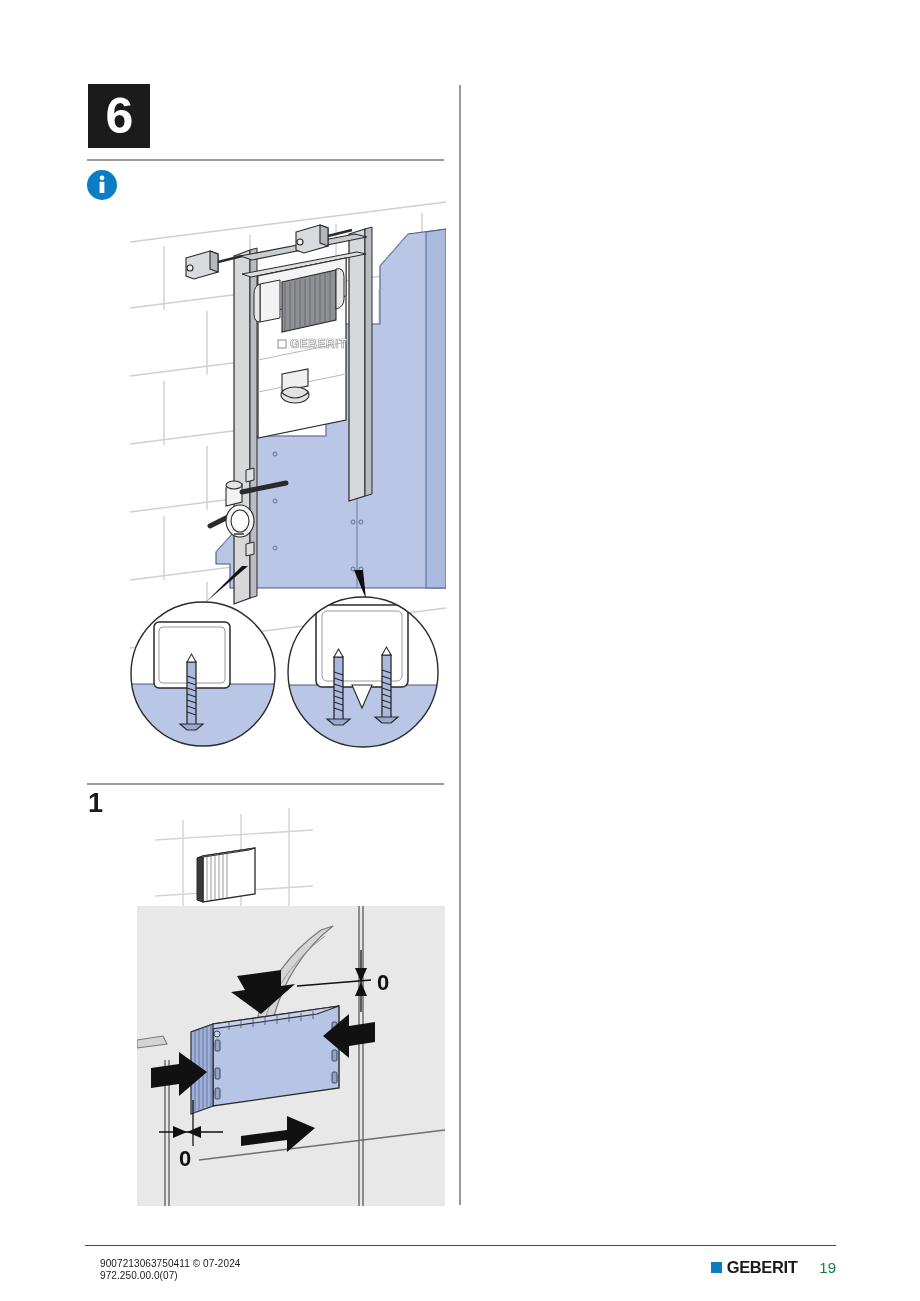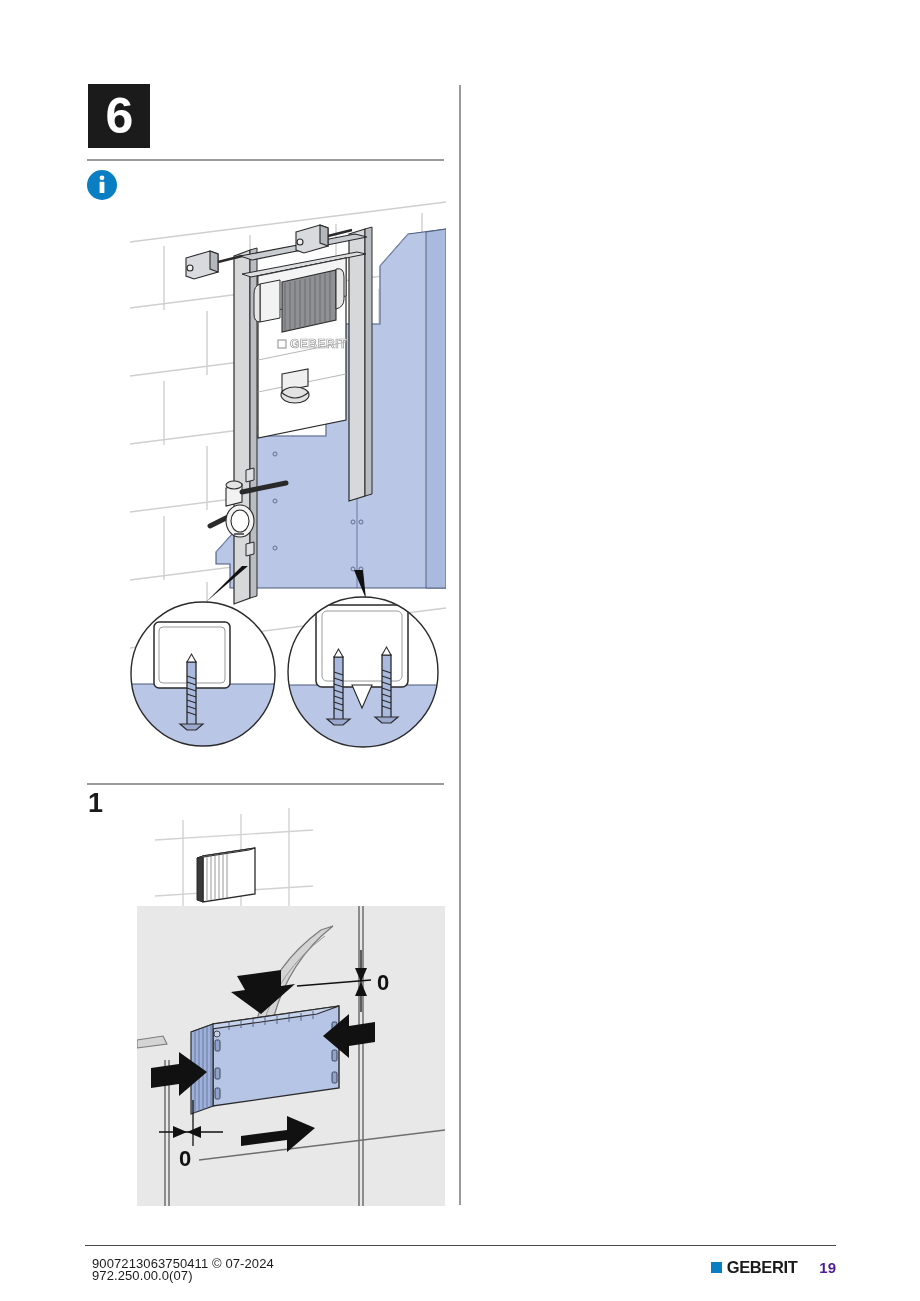--- a/index.html
+++ b/index.html
@@ -94,23 +94,23 @@
   .footer-rule {
     position: absolute;
     left: 85px;
     top: 1245px;
     width: 751px;
     height: 1px;
     background: #4a4a4a;
   }
   .footer-left {
     position: absolute;
-    left: 92px;
+    left: 100px;
     top: 1258px;
-    font-size: 13px;
+    font-size: 10px;
     color: #1b1b1b;
     line-height: 12px;
     letter-spacing: 0.1px;
   }
   .footer-right {
     position: absolute;
     right: 84px;
     top: 1258px;
     display: flex;
     align-items: center;
@@ -128,22 +128,22 @@
     display: inline-block;
   }
   .brand-name {
     font-size: 16.5px;
     font-weight: bold;
     color: #1b1b1b;
     letter-spacing: -0.4px;
   }
   .page-no {
     font-size: 15px;
-    font-weight: bold;
-    color: #4c1d95;
+    font-weight: normal;
+    color: #15803d;
   }
 </style>
 </head>
 <body>
 
 <div class="page">
 
   <div class="step-badge">6</div>
 
   <div class="rule rule-top"></div>

